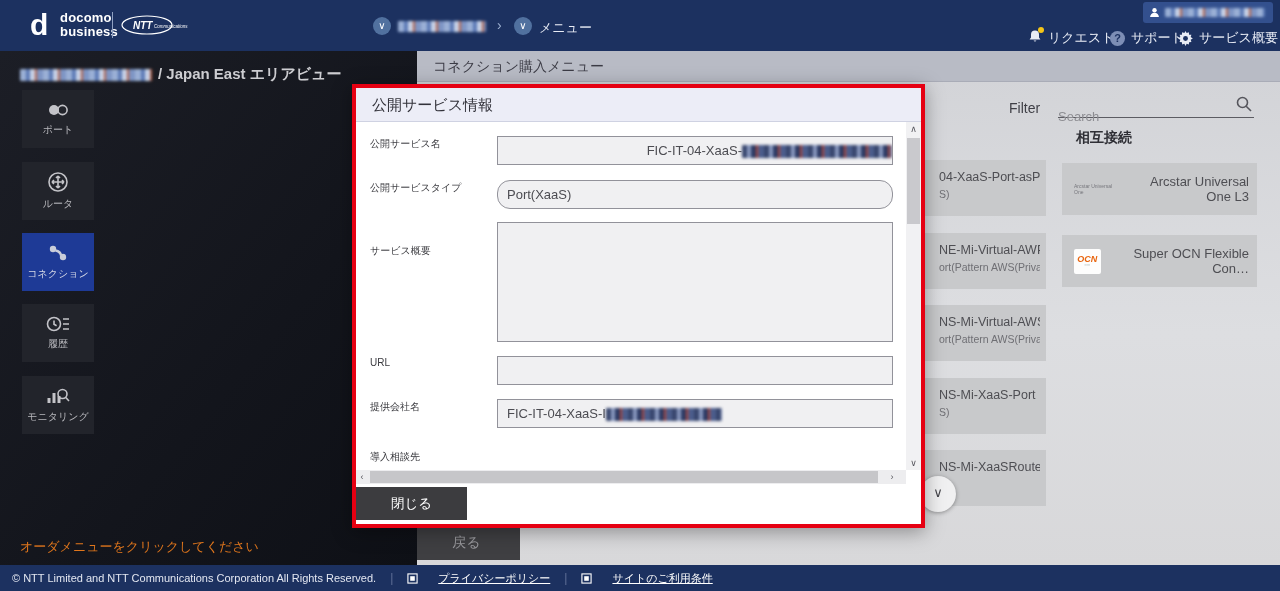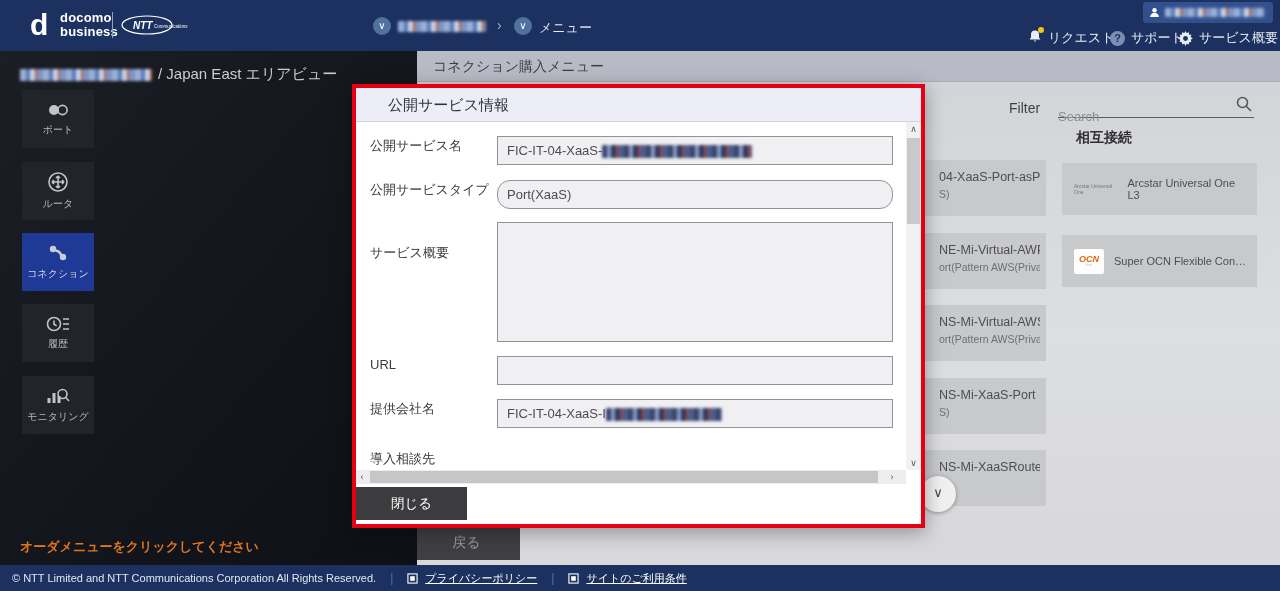--- a/index.html
+++ b/index.html
@@ -22,68 +22,68 @@
   .qcircle { width:15px; height:15px; border-radius:50%; background:#7d8eb5; color:#1c3160; font-size:11px; font-weight:bold; text-align:center; line-height:15px; }
 
   
   .redact { display:inline-block; height:11px; border-radius:1px; vertical-align:middle;
     background:repeating-linear-gradient(90deg,#9bb0d6 0 6px,#5a79b5 6px 10px,#c7d2e8 10px 15px,#b0614a 15px 17px,#7e95c4 17px 23px);
     filter:blur(1.4px); }
   .redact.on-light { background:repeating-linear-gradient(90deg,#38466e 0 5px,#8a99c0 5px 9px,#2c3a64 9px 14px,#a8453c 14px 16px,#4c5d8c 16px 22px); height:13px; }
 
   
   #sidebar { left:0; top:51px; width:417px; height:514px; background:linear-gradient(130deg,#1c1e26 0%,#13151c 60%,#0e1016 100%); z-index:2; }
-  #sidebar-title { left:20px; top:14px; color:#cdcdd1; font-size:15px; }
+  #sidebar-title { left:20px; top:14px; color:#cdcdd1; font-size:15px;font-weight:bold; }
   .nav-item { left:22px; width:72px; height:58px; background:#22242b; color:#b9b9be; display:flex; flex-direction:column; align-items:center; justify-content:center; gap:4px; cursor:pointer; }
   .nav-item.active { background:#1e3a96; color:#d6d9e6; }
   .nav-label { font-size:10px; white-space:nowrap; }
   .nav-item svg { stroke:#c3c3c8; fill:none; stroke-width:1.6; }
-  #hint { left:20px; top:487px; color:#e0761c; font-size:13px; font-weight:bold; }
+  #hint { left:20px; top:487px; color:#e0761c; font-size:13px; font-weight:normal; }
 
   
   #panel { left:417px; top:51px; width:863px; height:514px; background:linear-gradient(180deg,#d2d3d7 0%,#dddee1 55%,#d8d8da 100%); z-index:1; }
   #panel-titlebar { left:0; top:0; width:863px; height:31px; background:#b8bbc5; border-bottom:1px solid #a9acb7; }
   #panel-title { left:16px; top:7px; color:#3b3b45; font-size:14px; }
   #filter-label { left:592px; top:49px; color:#3f3f46; font-size:14px; }
   #search-wrap { left:641px; top:40px; width:196px; height:27px; border-bottom:1px solid #5c5c62; }
   #search-input { width:170px; height:25px; border:none; background:transparent; font-size:13px; color:#44444a; outline:none; font-family:"Liberation Sans",sans-serif;margin-top:13px; }
   #search-input::placeholder { color:#8d8d92; }
   #group-heading { left:659px; top:78px; color:#2f2f35; font-size:14px; font-weight:bold; }
   .card { background:#c8c9cb; color:#4e4e53; }
   .lcard { left:493px; width:136px; height:56px; padding:10px 6px 0 29px; }
   .lcard .l1 { font-size:12.5px; white-space:nowrap; overflow:hidden; }
   .lcard .l2 { font-size:10.5px; color:#6f6f74; margin-top:4px; white-space:nowrap; overflow:hidden; }
   .rcard { left:645px; width:195px; height:52px; display:flex; align-items:center; padding:0 8px 0 12px; gap:10px; }
-  .rcard .rlabel { font-size:11px; }
+  .rcard .rlabel { font-size:13px;text-align:right; }
   .mini-logo { font-size:5px; color:#76767c; line-height:6px; width:44px; }
   .ocn-box { width:30px; height:25px; background:#fdfdfd; border-radius:2px; display:flex; flex-direction:column; align-items:center; justify-content:center; }
   .ocn-txt { color:#e8650f; font-size:9px; font-weight:bold; font-style:italic; line-height:9px; }
   .ocn-sub { color:#9aa; font-size:3px; line-height:3px; }
   #more-circle { left:503px; top:425px; width:36px; height:36px; border-radius:50%; background:#f0f0f1; box-shadow:0 1px 4px rgba(0,0,0,.35); color:#45454a; font-size:13px; text-align:center; line-height:34px; z-index:6; cursor:pointer; }
   #back-btn { left:-4px; top:473px; width:107px; height:36px; background:#3f3f42; color:#97979b; font-size:14px; text-align:center; line-height:36px; cursor:pointer; }
 
   
   #modal { left:352px; top:84px; width:573px; height:444px; border:4px solid #e60012; background:#fff; z-index:30; box-shadow:0 4px 18px rgba(0,0,0,.35); }
-  #modal-header { left:0; top:0; width:565px; height:34px; background:#ecedf7; border-bottom:1px solid #cfd2e2; color:#32323a; font-size:15px; line-height:34px; padding-left:32px; }
-  .fld-label { left:14px; color:#3a3a3f; font-size:13px; }
+  #modal-header { left:0; top:0; width:565px; height:34px; background:#ecedf7; border-bottom:1px solid #cfd2e2; color:#32323a; font-size:15px; line-height:34px; padding-left:16px; }
+  .fld-label { left:14px; color:#3a3a3f; font-size:10px; }
   .fld-input { left:141px; width:396px; height:29px; background:#f0f0f2; border:1px solid #92929a; color:#4c4c52; font-size:13px; line-height:27px; padding-left:9px; white-space:nowrap; overflow:hidden; }
   .fld-area { height:120px; }
   
   #vscroll { left:550px; top:34px; width:15px; height:348px; background:#f1f1f3; }
   .sb-arrow { color:#55555c; font-size:9px; text-align:center; width:15px; height:14px; line-height:14px; cursor:pointer; }
   #vthumb { left:1px; top:16px; width:13px; height:86px; background:#c9c9cd; cursor:pointer; }
   
   #hscroll { left:0; top:382px; width:550px; height:14px; background:#ededef; display:flex; align-items:center; }
   #hthumb { margin-left:2px; width:508px; height:12px; background:#c6c6c9; cursor:pointer; }
   #close-btn { left:0; top:399px; width:111px; height:33px; background:#3c3c3f; color:#fff; font-size:13.5px; text-align:center; line-height:33px; cursor:pointer; }
 
   
   #footer { left:0; top:565px; width:1280px; height:26px; background:#1c3160; z-index:40; display:flex; align-items:center; font-size:11px; color:#e3e7f1; }
   #footer .sep { color:#5f6f96; margin:0 14px; font-size:12px; }
-  .flink { color:#fff; text-decoration:underline; display:flex; align-items:center; gap:7px; cursor:pointer; }
+  .flink { color:#fff; text-decoration:underline; display:flex; align-items:center; gap:20px; cursor:pointer; }
 </style>
 </head>
 <body>
 
 <div id="header" class="abs">
   <div class="abs logo-d">d</div>
   <div class="abs logo-word">
     <div>docomo</div>
     <div>business</div>
   </div>
@@ -229,21 +229,21 @@
       <div class="ocn-sub">━━━</div>
     </div>
     <div class="rlabel">Super OCN Flexible Con…</div>
   </div>
 </div>
 
 <div id="modal" class="abs">
   <div id="modal-header" class="abs">公開サービス情報</div>
 
   <div class="abs fld-label" style="top:49px;">公開サービス名</div>
-  <div class="abs fld-input" style="top:48px;">
+  <div class="abs fld-input" style="top:48px;text-align:right;">
     <span>FIC-IT-04-XaaS-</span><span class="redact on-light" style="width:150px;"></span>
   </div>
 
   <div class="abs fld-label" style="top:93px;">公開サービスタイプ</div>
   <div class="abs fld-input" style="top:92px;border-radius:13px;">
     <span>Port(XaaS)</span>
   </div>
 
   <div class="abs fld-label" style="top:144px;margin-top:12px;">サービス概要</div>
   <div class="abs fld-input fld-area" style="top:134px;">

